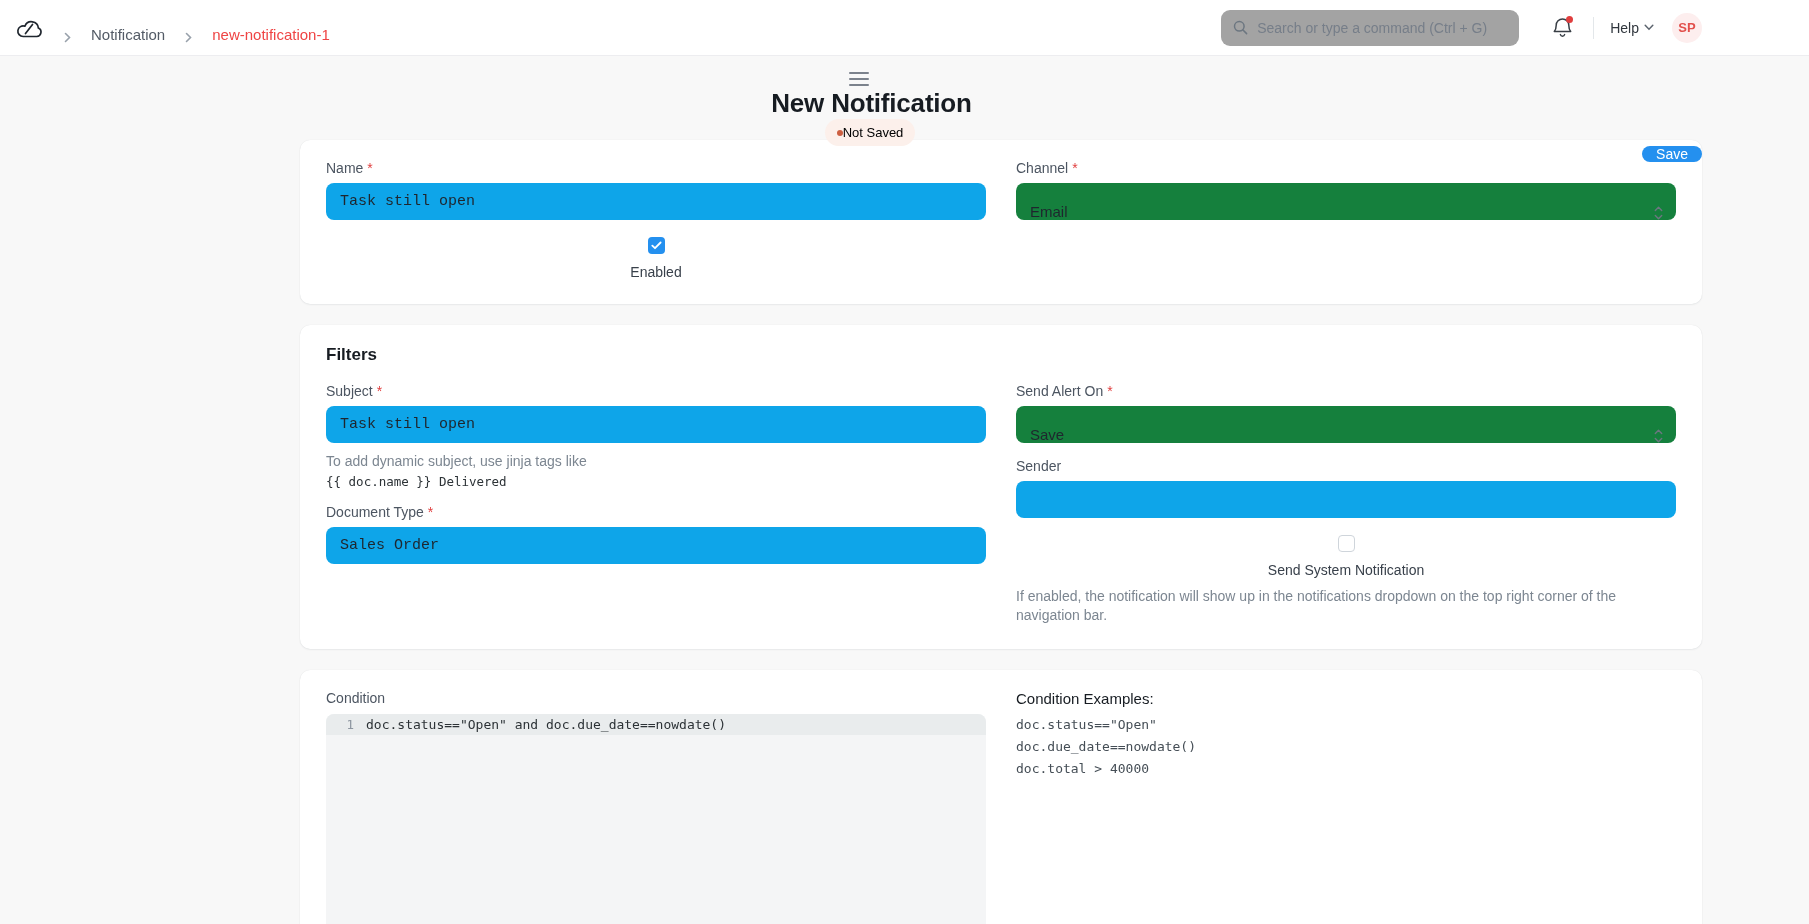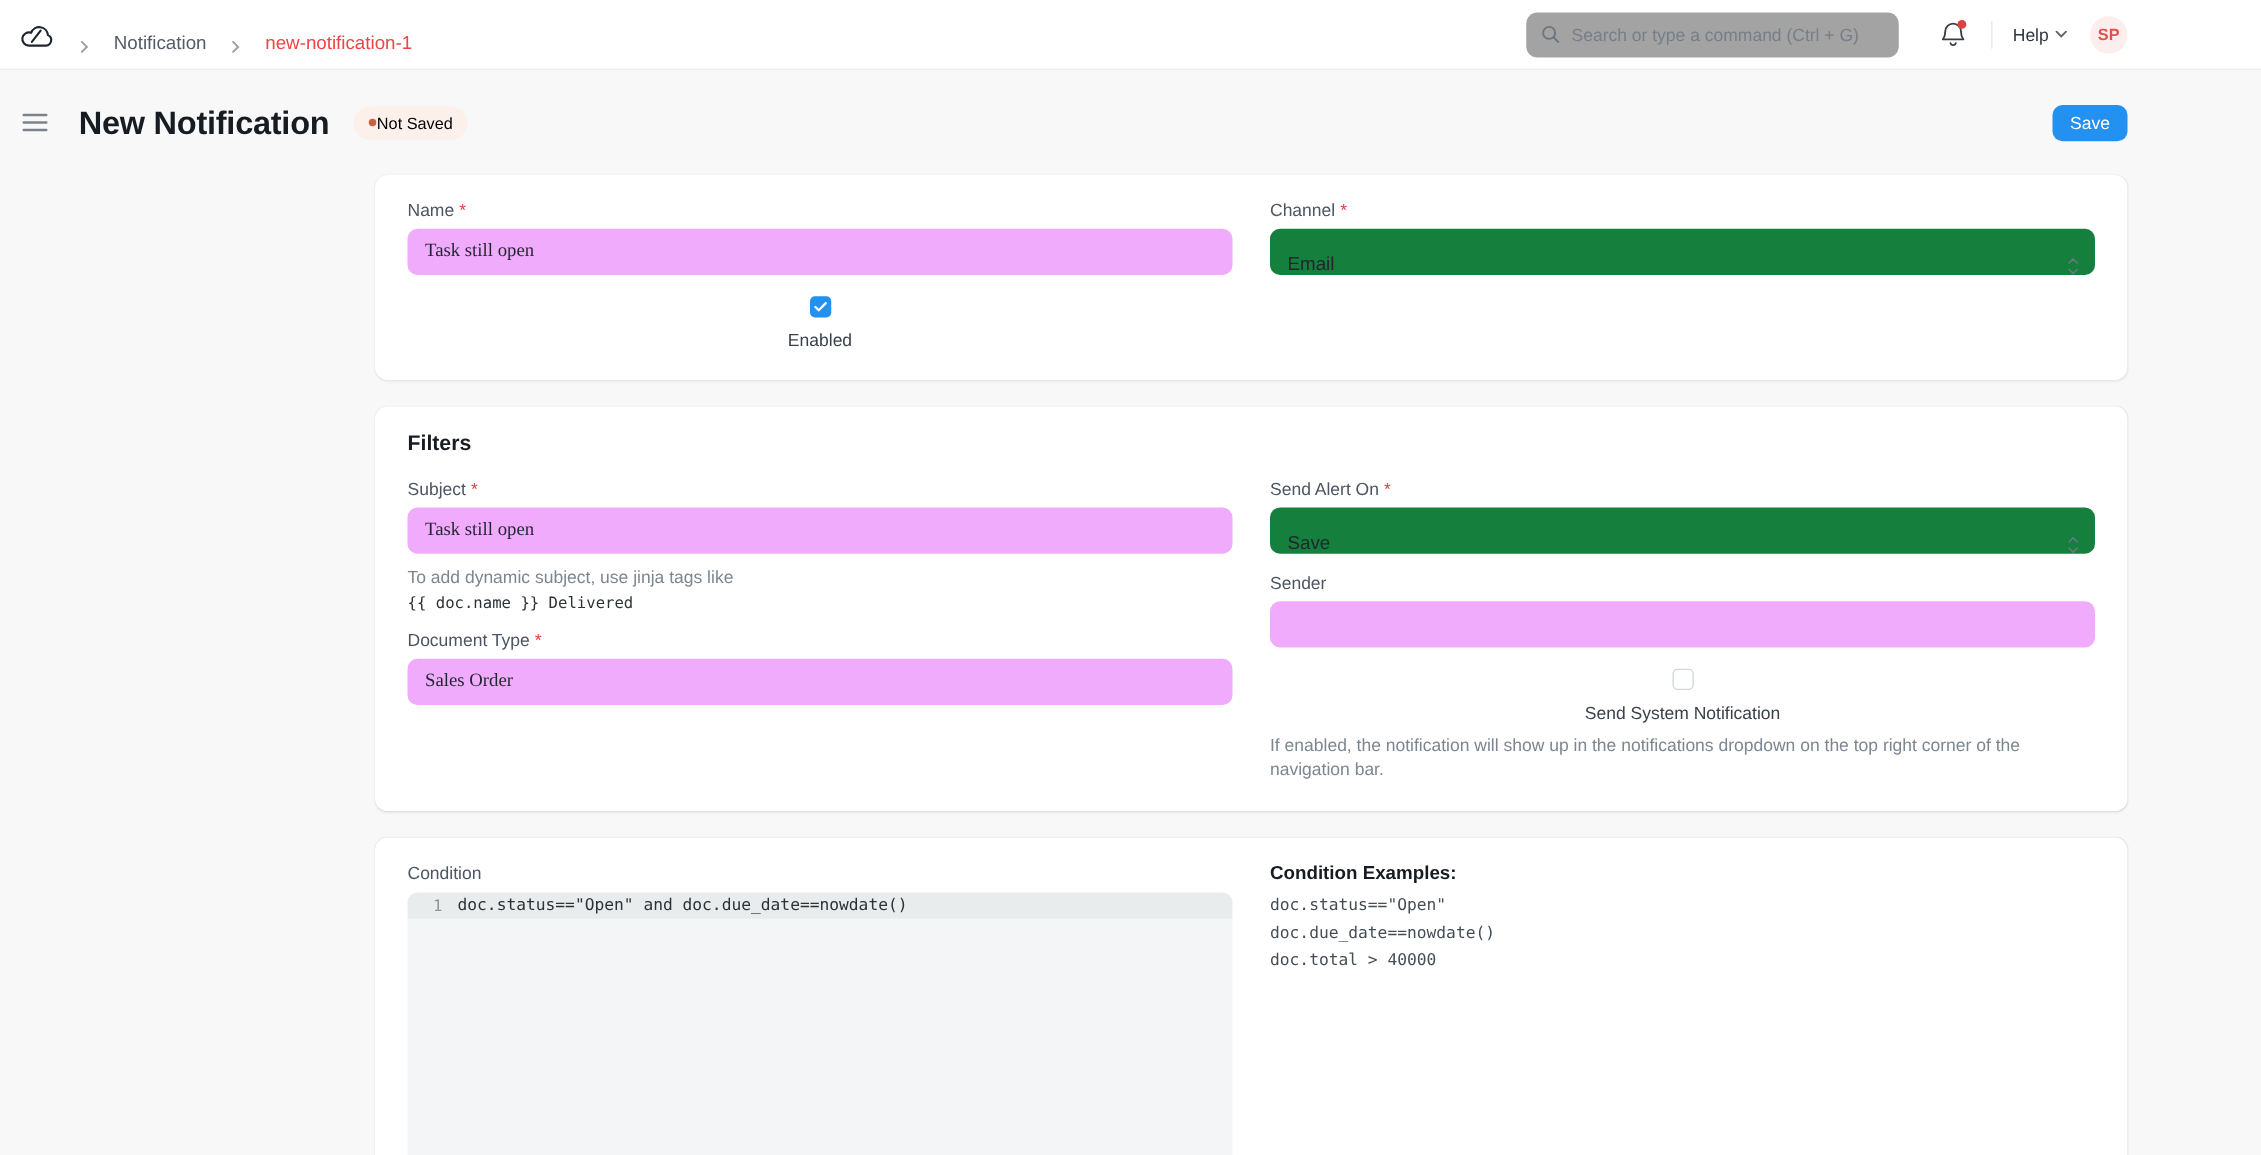--- a/index.html
+++ b/index.html
@@ -40,20 +40,21 @@
     width:30px; height:30px; border-radius:50%; margin-left:18px;
     background:#fdeeee; color:#e2504c; font-size:13px; font-weight:600;
     display:flex; align-items:center; justify-content:center; cursor:pointer; letter-spacing:.2px;
   }
 
   
   .page-head {
     height:56px; margin-top:14px;
     display:flex; align-items:center;
     padding:0 107px 0 18px;
+    flex-direction:column;
   }
   .hamburger { background:none; border:none; cursor:pointer; width:22px; display:flex; flex-direction:column; gap:4px; padding:2px 0; }
   .hamburger span { display:block; height:2px; width:20px; background:#7b828c; border-radius:1px; }
   .page-title { font-size:26px; font-weight:700; color:#171c22; margin-left:23px; letter-spacing:-.2px; }
   .status-pill {
     margin-left:20px; display:flex; align-items:center; gap:0;
     background:#fcf0eb; color:#000000; font-size:13px; font-weight:500;
     padding:6px 12px; border-radius:999px;
   }
   .pill-dot { width:6px; height:6px; border-radius:50%; background:#cd5f41; }
@@ -72,22 +73,22 @@
     margin-bottom:21px;
   }
   .grid-2 { display:grid; grid-template-columns:1fr 1fr; column-gap:30px; align-items:start; }
   .section-heading { font-size:17px; font-weight:700; color:#171c22; margin-bottom:18px; }
 
   .field { margin-top:15px; }
   .field:first-child { margin-top:0; }
   .field-label { font-size:14px; color:#4c5561; margin-bottom:7px; display:flex; gap:4px; }
   .req { color:#e03e3e; }
   .text-input {
-    width:100%; height:37px; background:#f0abfc; border:none; border-radius:8px;
-    padding:0 14px; font-family:Liberation Serif, serif; font-size:15px; color:#1f262e; outline:none;
+    width:100%; height:37px; background:#0ea5e9; border:none; border-radius:8px;
+    padding:0 14px; font-family:Liberation Mono, monospace; font-size:15px; color:#1f262e; outline:none;
   }
   .select-input {
     width:100%; height:37px; background:#15803d; border-radius:8px;
     display:flex; align-items:flex-end; justify-content:space-between;
     padding:0 13px 0 14px; font-size:15px; color:#1f262e; cursor:pointer;
   }
   .checkbox-row { display:flex; align-items:center; gap:10px; margin-top:17px; cursor:pointer;flex-direction:column; }
   .checkbox {
     width:17px; height:17px; border-radius:4px; display:flex; align-items:center; justify-content:center; flex:none;
   }
@@ -99,21 +100,21 @@
 
   
   .card-condition { height:420px; padding-bottom:0; }
   .code-editor {
     margin-top:8px; background:#f4f5f6; border-radius:8px; height:330px;
     font-family:"DejaVu Sans Mono", monospace; font-size:13px; color:#2c3236; overflow:hidden;
   }
   .code-line { display:flex; align-items:center; height:21px; background:#e9eced; }
   .gutter { width:40px; text-align:right; padding-right:12px; color:#8d96a0; flex:none; font-size:12.5px; }
   .code-text { white-space:pre; }
-  .examples-heading { font-size:15px; font-weight:700; color:#171c22; margin-bottom:9px; }
+  .examples-heading { font-size:15px; font-weight:400; color:#171c22; margin-bottom:9px; }
   .example-line { font-family:"DejaVu Sans Mono", monospace; font-size:13px; color:#454e56; line-height:17px; margin-top:5px; }
 
   svg { display:block; }
 </style>
 </head>
 <body>
 
 <nav class="navbar">
   <div class="nav-left">
     <button class="logo-btn">

